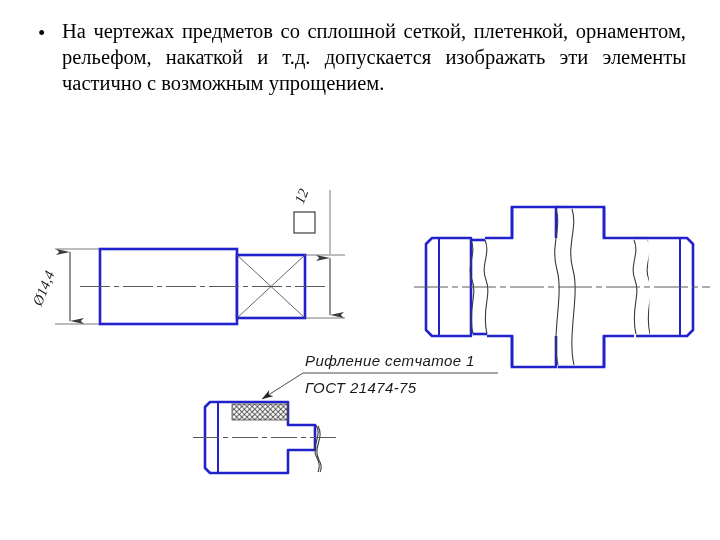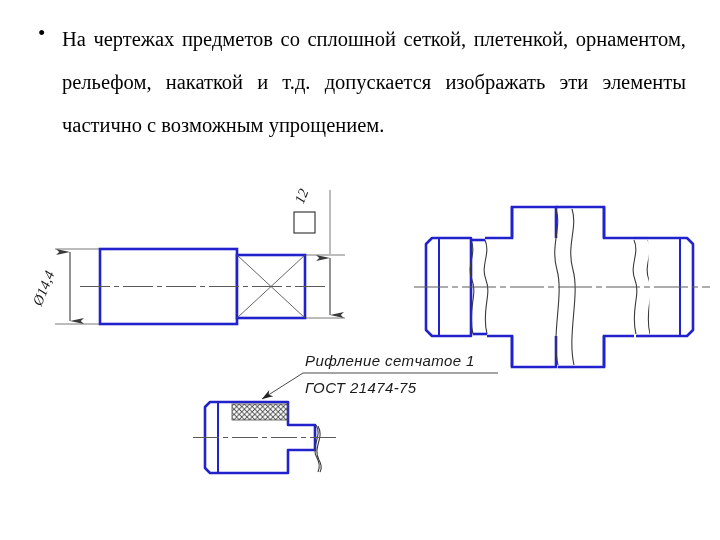--- a/index.html
+++ b/index.html
@@ -28,21 +28,21 @@
     font-size:21px;
     line-height:31px;
     color:#000;
     text-align:left;
     padding-left:4px;
   }
   .bullet-text{
     flex:1 1 auto;
     font-family:"Liberation Serif", serif;
     font-size:20.5px;
-    line-height:43px;
+    line-height:26px;
     color:#000000;
     text-align:justify;
     text-justify:inter-word;
     hyphens:none;
   }
 
   
   .drawings{
     position:absolute;
     left:0; top:170px;

